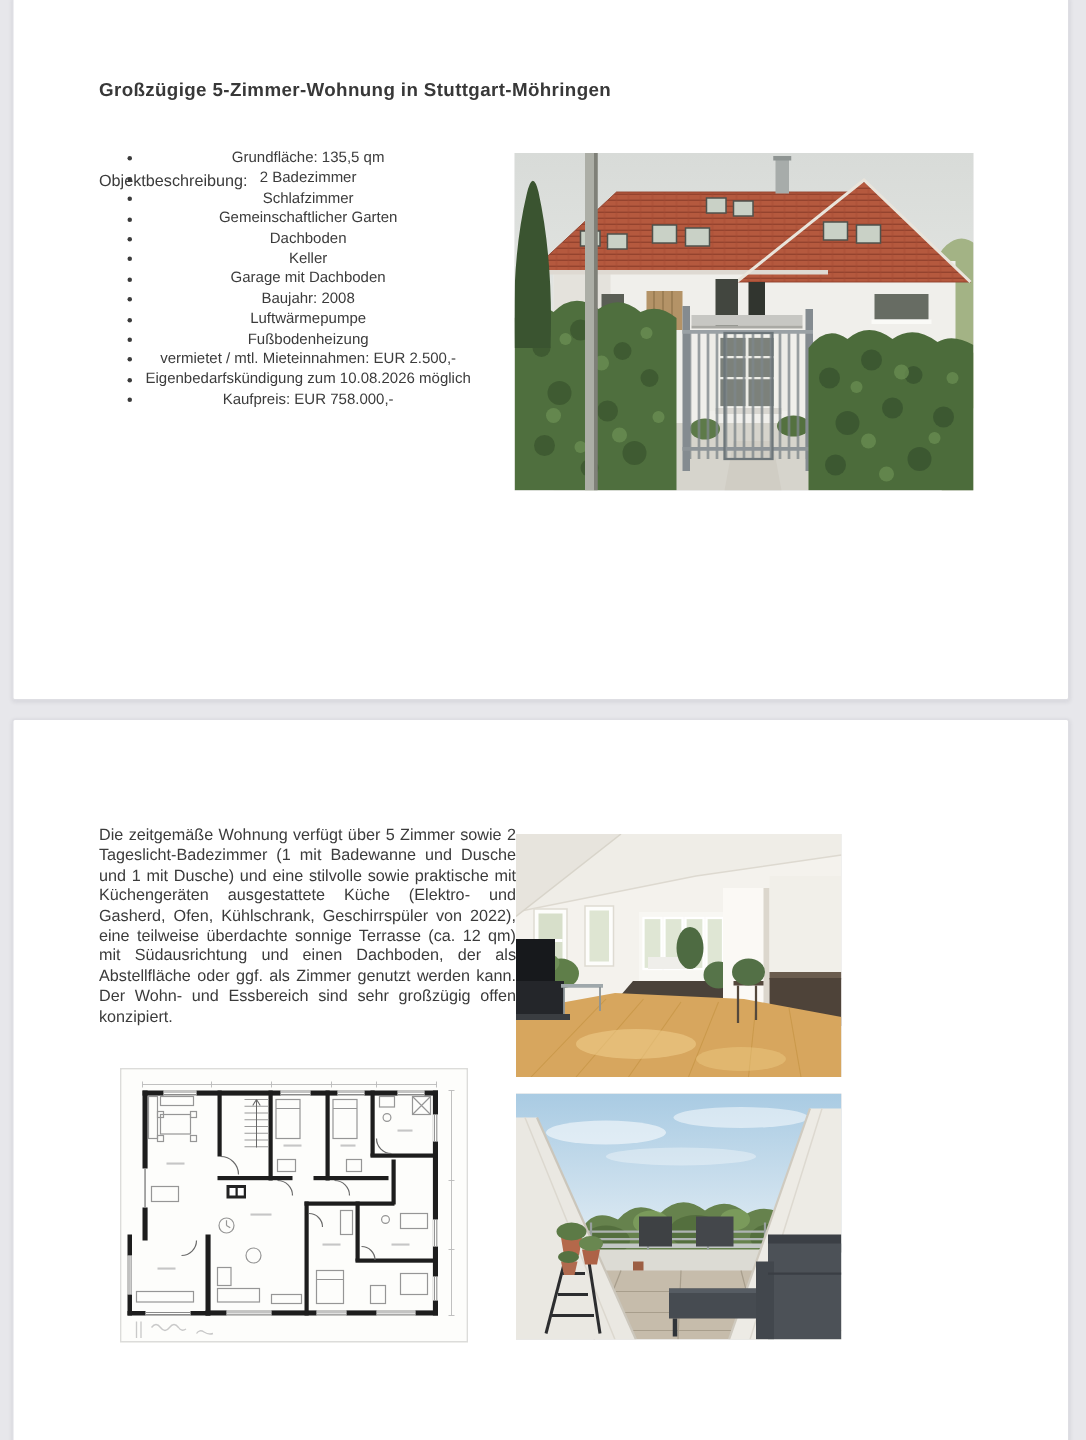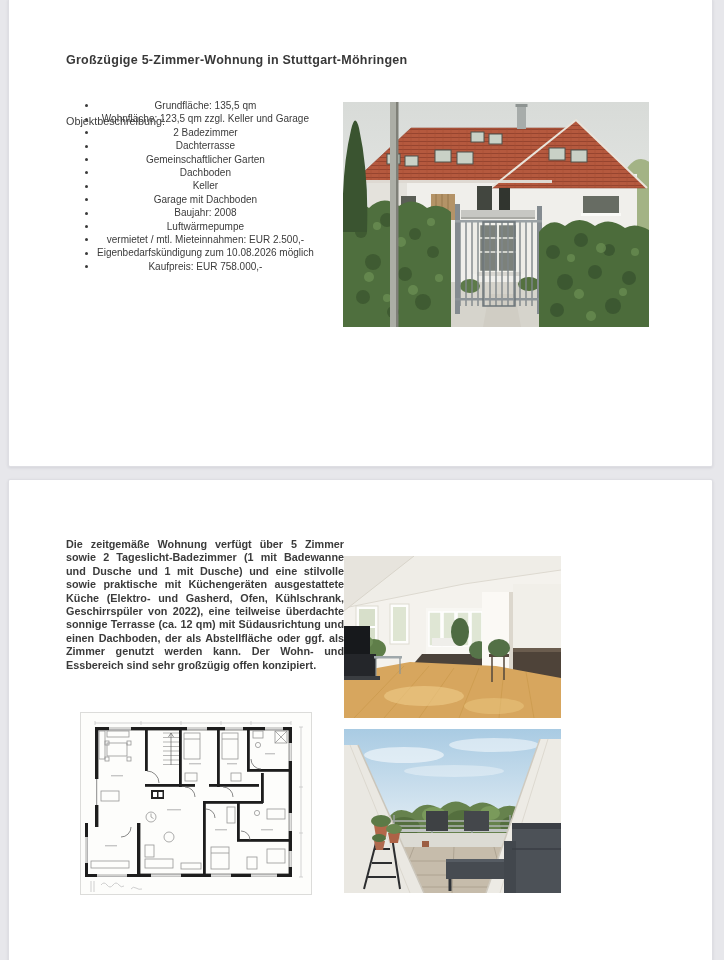--- a/index.html
+++ b/index.html
@@ -29,46 +29,46 @@
     font-size:10px;line-height:13.4px;color:#3b3b3b;text-align:center;
   }
   ul.features li{position:relative;padding-left:14px;white-space:nowrap;}
   ul.features li::before{
     content:"";position:absolute;left:2px;top:5.4px;width:3px;height:3px;
     border-radius:50%;background:#3b3b3b;
   }
   .photo{overflow:hidden;background:#dddddd;}
   #house-photo{left:334px;top:103px;width:306px;height:225px;}
   .description{
-    left:57px;top:58px;width:278px;font-size:10.8px;line-height:13.4px;
-    text-align:justify;color:#3b3b3b;font-weight:bold;
+    left:57px;top:71px;width:278px;font-size:10.8px;line-height:13.4px;
+    text-align:justify;color:#3b3b3b;
   }
   #floor-plan{left:71px;top:232px;width:232px;height:183px;background:#fdfdfb;border:1px solid #dcdcda;box-sizing:border-box;}
   #living-photo{left:335px;top:76px;width:217px;height:162px;}
   #terrace-photo{left:335px;top:249px;width:217px;height:164px;}
   svg{display:block;}
 </style>
 </head>
 <body>
 
 <div class="page" id="page1">
   <div class="abs title">Großzügige 5-Zimmer-Wohnung in Stuttgart-Möhringen</div>
   <div class="abs section-label">Objektbeschreibung:</div>
 
   <ul class="abs features">
     <li>Grundfläche: 135,5 qm</li>
-    <li>Wohnfläche: 123,5 qm zzgl. Keller und Garage</li>
     <li>2 Badezimmer</li>
-    <li>Dachterrasse</li>
+    <li>Schlafzimmer</li>
     <li>Gemeinschaftlicher Garten</li>
     <li>Dachboden</li>
     <li>Keller</li>
     <li>Garage mit Dachboden</li>
     <li>Baujahr: 2008</li>
     <li>Luftwärmepumpe</li>
+    <li>Fußbodenheizung</li>
     <li>vermietet / mtl. Mieteinnahmen: EUR 2.500,-</li>
     <li>Eigenbedarfskündigung zum 10.08.2026 möglich</li>
     <li>Kaufpreis: EUR 758.000,-</li>
   </ul>
 
   <div class="abs photo" id="house-photo">
     <svg width="306" height="225" viewBox="0 0 306 225">
       <defs>
         <linearGradient id="sky" x1="0" y1="0" x2="0" y2="1">
           <stop offset="0" stop-color="#d8dbd8"></stop>

